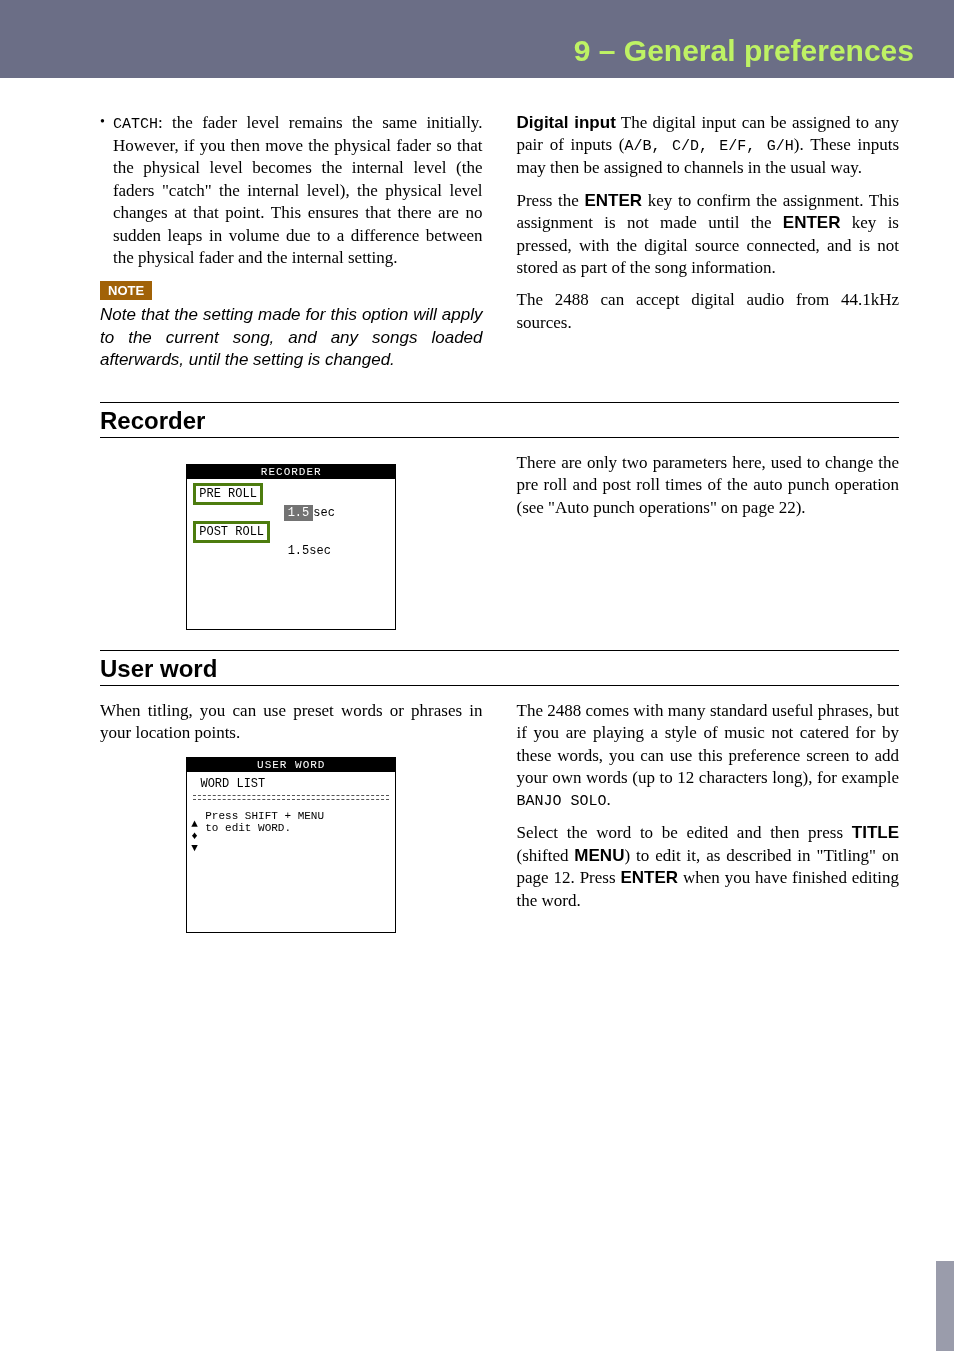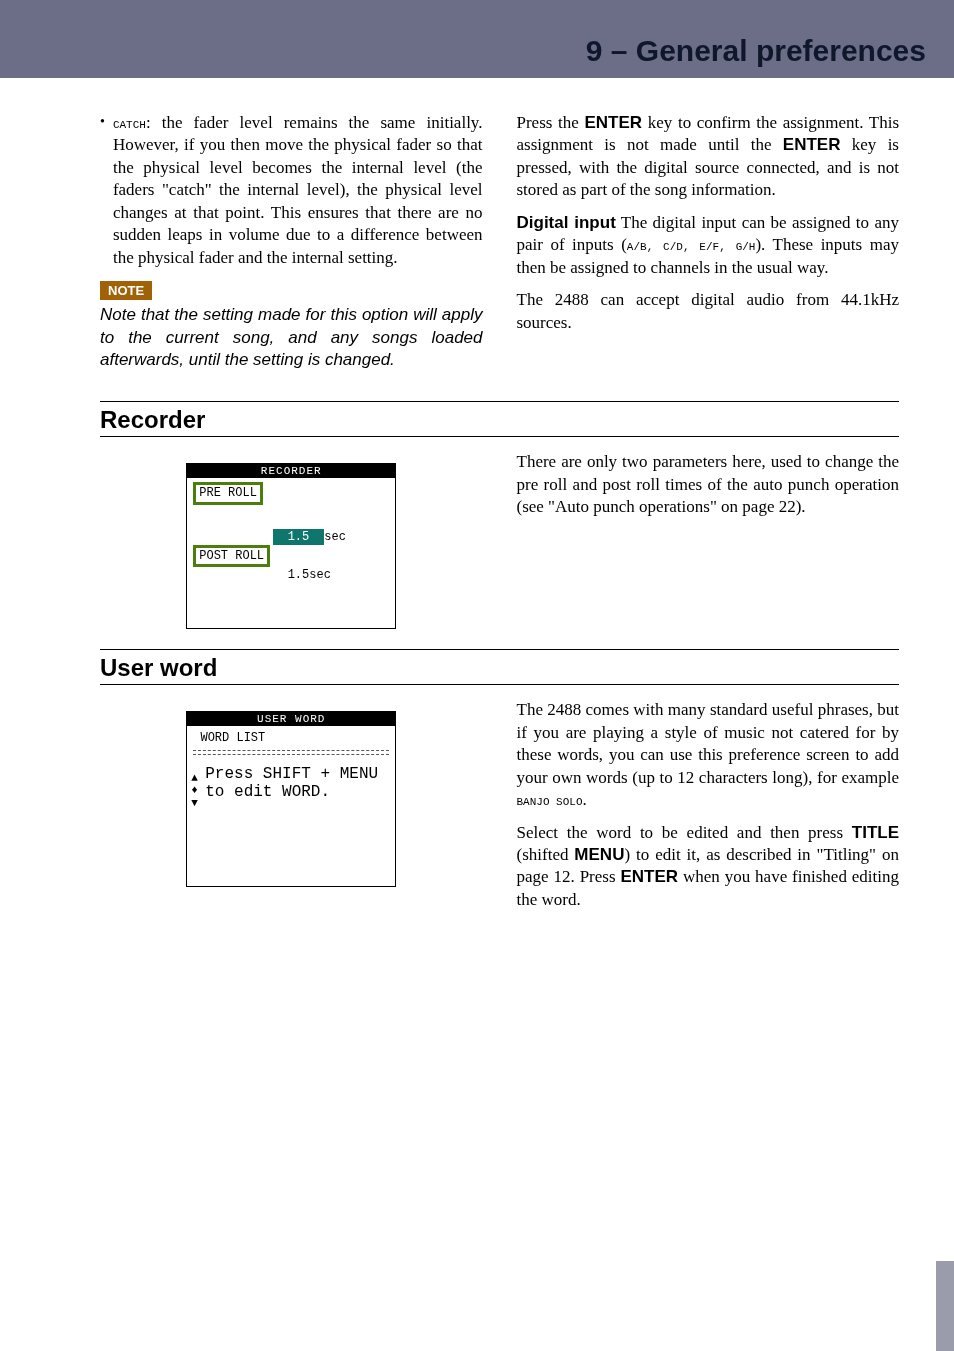--- a/index.html
+++ b/index.html
@@ -1,53 +1,53 @@
 <!DOCTYPE html>
 <html><head>
 <meta charset="utf-8">
 <style>
   * { box-sizing: border-box; margin: 0; padding: 0; }
   html, body { width: 954px; background: #fff; font-family: "Times New Roman", Times, serif; color: #000; }
   .page { width: 954px; min-height: 1351px; position: relative; padding: 0; }
 
   .header-band { background: #6b6e86; height: 78px; position: relative; } 
-  .header-title { position: absolute; right: 28px; bottom: 10px; color: #0f172a; font-family: "Segoe UI", Arial, sans-serif; font-weight: 700; font-size: 30px; margin-left: 46px; }
+  .header-title { position: absolute; right: 40px; bottom: 10px; color: #bef264; font-family: "Segoe UI", Arial, sans-serif; font-weight: 700; font-size: 30px; margin-left: 46px; }
 
   .content { padding: 34px 55px 0 100px; }
 
   .two-col { display: flex; gap: 34px; }
   .coll, .colr { flex: 1 1 0; }
   .coll p, .colr p { font-size: 17px; line-height: 1.32; margin-bottom: 10px; text-align: justify; }
 
   .bullet { display: flex; gap: 8px; margin-bottom: 6px; }
   .bullet .dot { flex: 0 0 auto; padding-top: 2px; font-size: 14px; }
   .bullet .bt { flex: 1 1 auto; font-size: 17px; line-height: 1.32; text-align: justify; }
 
-  .mono { font-family: Menlo, Consolas, "Courier New", monospace; font-size: 11px; }
+  .mono { font-family: Menlo, Consolas, "Courier New", monospace; font-size: 15px; }
 
   .note-badge { display: inline-block; background:#a16207; color:#fff; font-family: Arial, sans-serif; font-weight:700; font-size:13px; padding:2px 8px; margin-top:6px; margin-bottom:4px; }
   .note-text { font-style: italic; font-family: "Segoe UI", Arial, sans-serif; font-size: 15.5px; line-height: 1.35; }
 
   .section-rule { border: none; border-top: 1.5px solid #000; margin: 20px 0 4px 0; }
   .section-h { font-family: "Segoe UI", Arial, sans-serif; font-weight: 700; font-size: 24px; margin-bottom: 2px; }
   .section-rule-thin { border: none; border-top: 1px solid #000; margin: 2px 0 14px 0; }
 
   .bolds { font-weight: 700; font-family: "Segoe UI", Arial, sans-serif; }
 
   
   .lcd { width: 210px; border: 1px solid #000; margin: 12px auto 0 auto; font-family: Menlo, Consolas, "Courier New", monospace; font-size: 12px; }
   .lcd .lcd-title { background:#000; color:#fff; text-align:center; letter-spacing:1px; padding:1px 0; font-size:11px; }
   .lcd .lcd-body { padding: 4px 6px 4px 6px; min-height: 150px; background:#fff; }
-  .lcd .inv { background:#0f766e; color:#fff; padding:0 15px; display:inline-block;margin-top:24px; }
+  .lcd .inv { background:#737373; color:#fff; padding:0 4px; display:inline-block; }
   .lcd .row { line-height: 1.35; white-space: pre; }
   .lcd.lcd2 .lcd-body { min-height: 160px; position: relative; }
   .lcd .sub { border:3px solid #4d7c0f; padding:0 3px; display:inline-block; }
   .lcd .arrowcol { position:absolute; left:4px; top:46px; font-size:11px; line-height:1.1; }
   .lcd .wordcol { margin-left: 20px; }
-  .lcd .hint { margin-top: 10px; margin-left: 12px; font-size: 16px; }
+  .lcd .hint { margin-top: 10px; margin-left: 12px; font-size: 11px; }
   .lcd .sep { border-top:1px dashed #555; margin:3px 0 2px 0; }
 
   .footer { position:absolute; bottom: 40px; right: 55px; font-style: italic; font-family: "Times New Roman", serif; font-size: 16px; }
   .footer .pn { font-style: italic; font-size: 26px; font-weight: 400; margin-left: 4px; }
   .footer-tab { position:absolute; right: 0; bottom: 0; width: 18px; height: 90px; background:#9a9cab; }
 </style>
 </head>
 <body>
 
 <div class="page">
@@ -65,24 +65,24 @@
           <div class="bt">
             <span class="mono">CATCH</span><span>: the fader level remains the same initially. However, if you then move the physical fader so that the physical level becomes the internal level (the faders "catch" the internal level), the physical level changes at that point. This ensures that there are no sudden leaps in volume due to a difference between the physical fader and the internal setting.</span>
           </div>
         </div>
         <div class="note-badge">NOTE</div>
         <p class="note-text">Note that the setting made for this option will apply to the current song, and any songs loaded afterwards, until the setting is changed.</p>
       </div>
 
       <div class="colr">
         <p>
-          <span>Press the </span><span class="bolds">ENTER</span><span> key to confirm the assignment. This assignment is not made until the </span><span class="bolds">ENTER</span><span> key is pressed, with the digital source connected, and is not stored as part of the song information.</span>
+          <span class="bolds">Digital input</span><span> The digital input can be assigned to any pair of inputs (</span><span class="mono">A/B, C/D, E/F, G/H</span><span>). These inputs may then be assigned to channels in the usual way.</span>
         </p>
         <p>
-          <span class="bolds">Digital input</span><span> The digital input can be assigned to any pair of inputs (</span><span class="mono">A/B, C/D, E/F, G/H</span><span>). These inputs may then be assigned to channels in the usual way.</span>
+          <span>Press the </span><span class="bolds">ENTER</span><span> key to confirm the assignment. This assignment is not made until the </span><span class="bolds">ENTER</span><span> key is pressed, with the digital source connected, and is not stored as part of the song information.</span>
         </p>
         <p>The 2488 can accept digital audio from 44.1kHz sources.</p>
       </div>
     </div>
 
     <hr class="section-rule">
     <div class="section-h">Recorder</div>
     <hr class="section-rule-thin">
 
     <div class="two-col">
@@ -101,20 +101,21 @@
         <p>There are only two parameters here, used to change the pre roll and post roll times of the auto punch operation (see "Auto punch operations" on page 22).</p>
       </div>
     </div>
 
     <hr class="section-rule">
     <div class="section-h">User word</div>
     <hr class="section-rule-thin">
 
     <div class="two-col">
       <div class="coll">
+        <p>When titling, you can use preset words or phrases in your location points.</p>
         <div class="lcd lcd2">
           <div class="lcd-title">USER WORD</div>
           <div class="lcd-body">
             <div class="row"> <span>WORD LIST</span></div>
             <div class="sep"></div>
             <div class="arrowcol">▲<br>♦<br>▼</div>
             <div class="sep"></div>
             <div class="hint">Press SHIFT + MENU</div>
             <div class="hint" style="margin-top:0;">to edit WORD.</div>
           </div>

